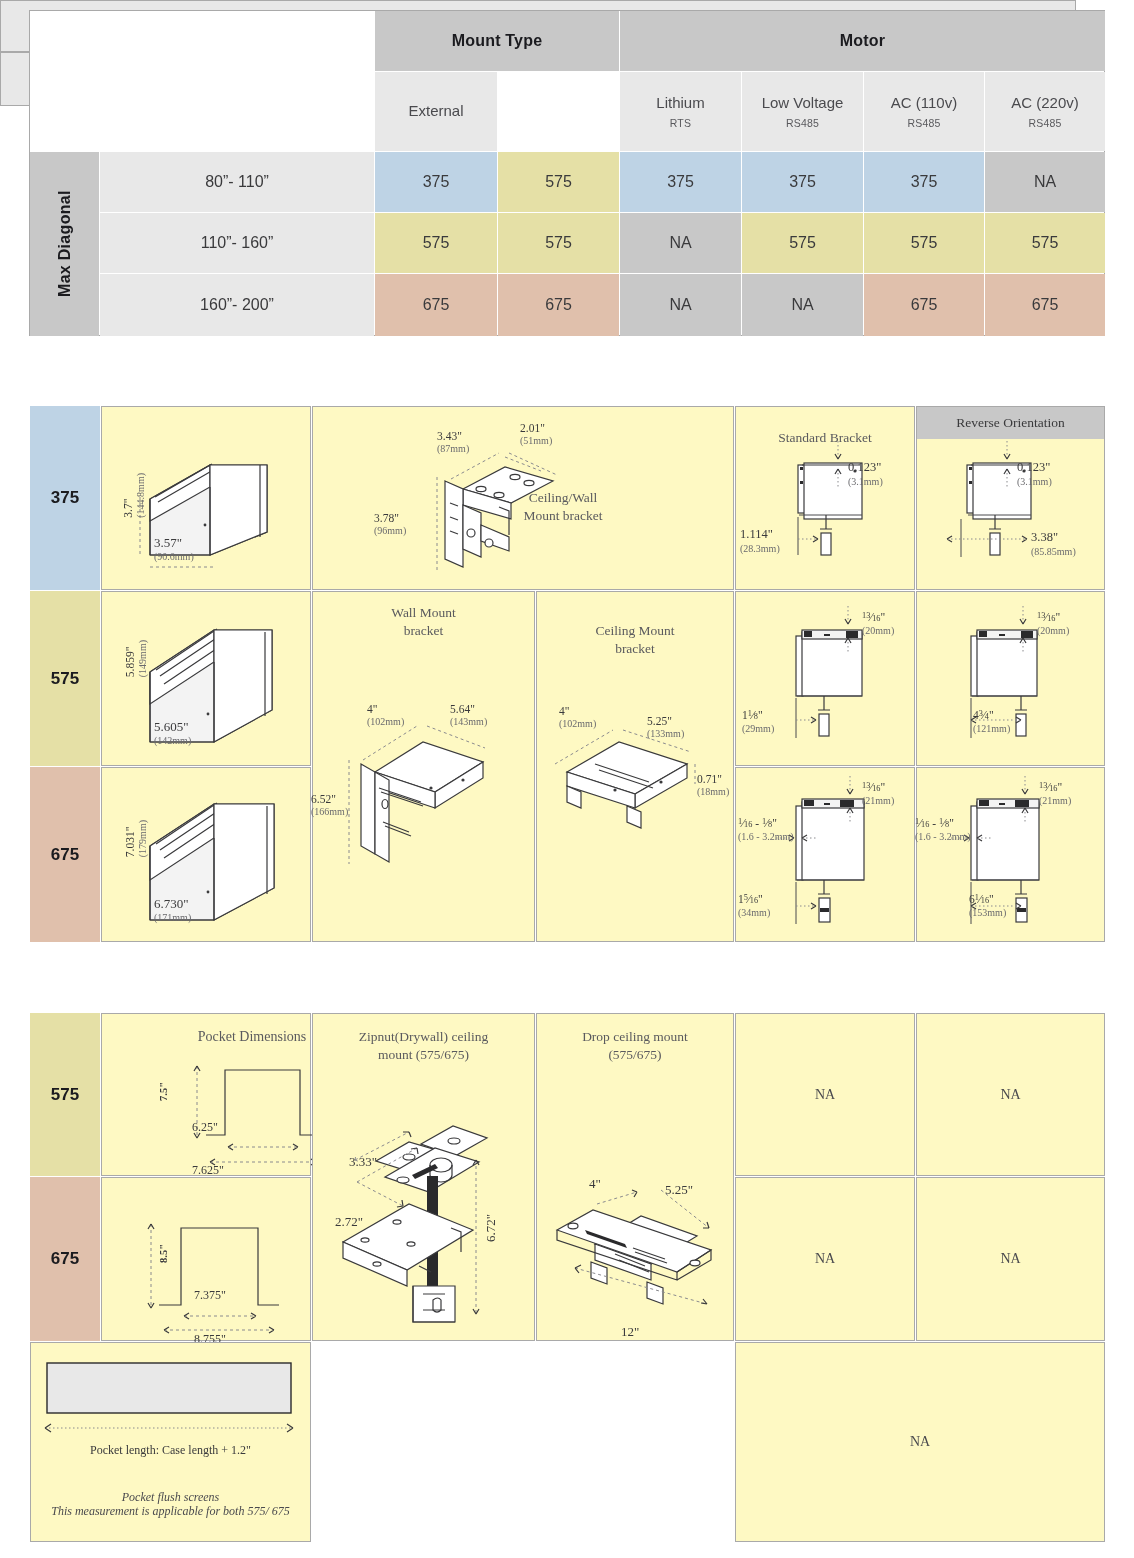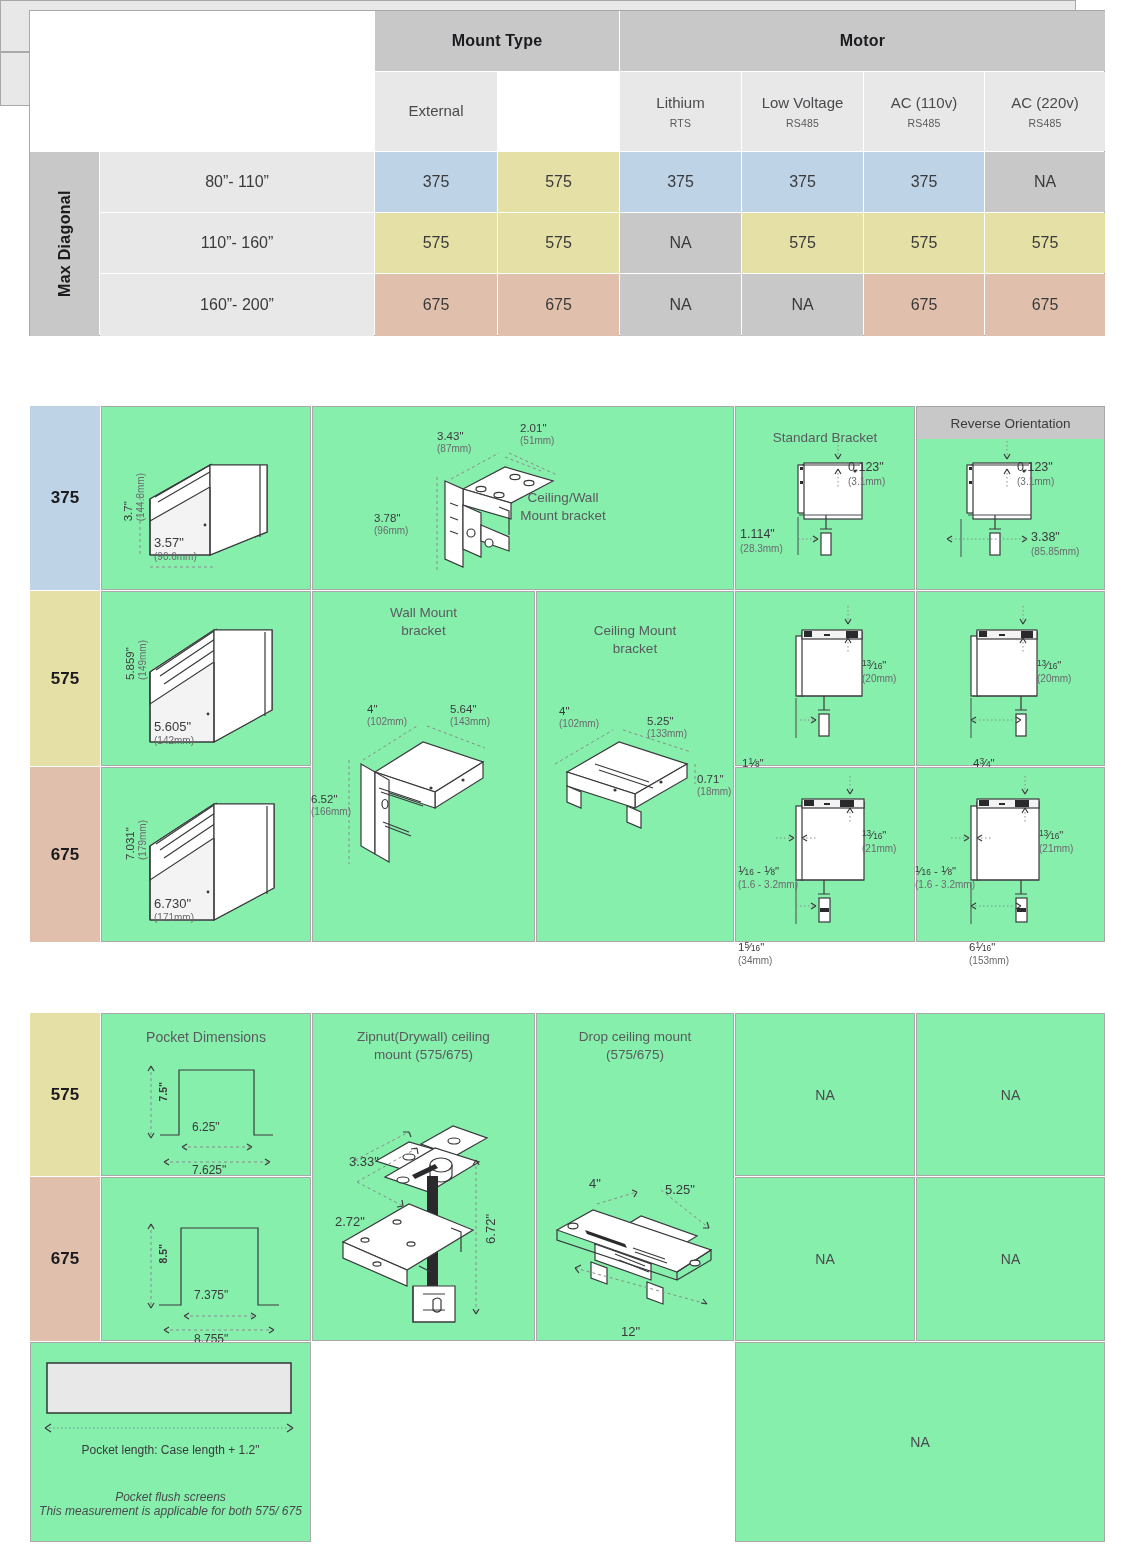--- a/index.html
+++ b/index.html
@@ -54,36 +54,36 @@
     font-weight: bold; font-size: 17px; color: #1b1b1f;
     border: 1px solid #a9a9a9;
     letter-spacing: .1px;
   }
 
   
   .swatch { font-weight: bold; font-size: 17px; color: #1b1b1f;
             display:flex; align-items:center; justify-content:center; }
 
   
-  .panel { background:#86efac; border:1px solid #a9a9a9; position:absolute; }
+  .panel { background:#fef9c3; border:1px solid #a9a9a9; position:absolute;font-family:Liberation Serif, serif; }
   .panel-title {
     position:absolute; width:100%; text-align:center;
     font-size:13.5px; color:#5a5a5e; line-height:1.35;
   }
   .panel-banner {
     position:absolute; left:0; right:0; top:0; height:32px;
     background:#c8c8c8; display:flex; align-items:center; justify-content:center;
     font-size:13.5px; color:#3a3a3c;
   }
   .na-txt { font-size:14px; color:#4a4a4e; }
 
   .dim { position:absolute; font-size:11.5px; color:#3a3a3c; line-height:1.25; white-space:nowrap; }
   .dim .mm { color:#6a6a6e; font-size:10px; display:block; }
   .vert { writing-mode: vertical-rl; transform: rotate(180deg); }
-  .frac { display:inline-block; font-size:11.5px;margin-top:48px; }
+  .frac { display:inline-block; font-size:11.5px; }
   .frac sup { font-size:.72em; vertical-align: .42em; }
   .frac sub { font-size:.72em; vertical-align: -.05em; }
 
   svg { display:block; overflow:visible; }
   .ln { fill:none; stroke:#3a3a3c; stroke-width:1.2; }
   .ln2 { fill:#f3f3f3; stroke:#3a3a3c; stroke-width:1.2; }
   .lnw { fill:#ffffff; stroke:#3a3a3c; stroke-width:1.2; }
   .dash { fill:none; stroke:#8a8a8e; stroke-width:1; stroke-dasharray:3 3; }
   .dot { fill:none; stroke:#8a8a8e; stroke-width:1; stroke-dasharray:1.5 2.5; }
   .solid-thin { fill:none; stroke:#4a4a4e; stroke-width:1; }
@@ -493,21 +493,21 @@
       <span>6</span><span class="frac"><sup>1</sup>⁄<sub>16</sub></span><span>"</span>
       <span class="mm">(153mm)</span>
     </div>
   </div>
 
   <div class="section-banner" style="left:29px; top:950px; width:1076px; height:54px;">Flush Mount Dimensions</div>
 
   <div class="swatch" style="position:absolute; left:30px; top:1013px; width:70px; height:163px; background:#e5e0a6;">575</div>
   <div class="swatch" style="position:absolute; left:30px; top:1177px; width:70px; height:164px; background:#e0c0ac;">675</div>
 
-  <div class="panel" style="left:101px; top:1013px; width:210px; height:163px;">
+  <div class="panel" style="left:101px; top:1013px; width:210px; height:163px;padding-left:46px;">
     <div class="panel-title" style="top:14px; font-size:14px;">Pocket Dimensions</div>
     <svg width="210" height="163">
       <path class="ln" d="M58,121 L77,121 L77,56 L152,56 L152,121 L171,121" stroke-width="1.6"></path>
       <path class="dash" d="M49,52 L49,124"></path>
       <path class="ln" d="M49,52 l-3,5 M49,52 l3,5 M49,124 l-3,-5 M49,124 l3,-5" stroke="#8a8a8e"></path>
       <path class="dash" d="M80,133 L150,133"></path>
       <path class="ln" d="M80,133 l5,-3 M80,133 l5,3 M150,133 l-5,-3 M150,133 l-5,3" stroke="#8a8a8e"></path>
       <path class="dash" d="M62,148 L168,148"></path>
       <path class="ln" d="M62,148 l5,-3 M62,148 l5,3 M168,148 l-5,-3 M168,148 l-5,3" stroke="#8a8a8e"></path>
     </svg>

